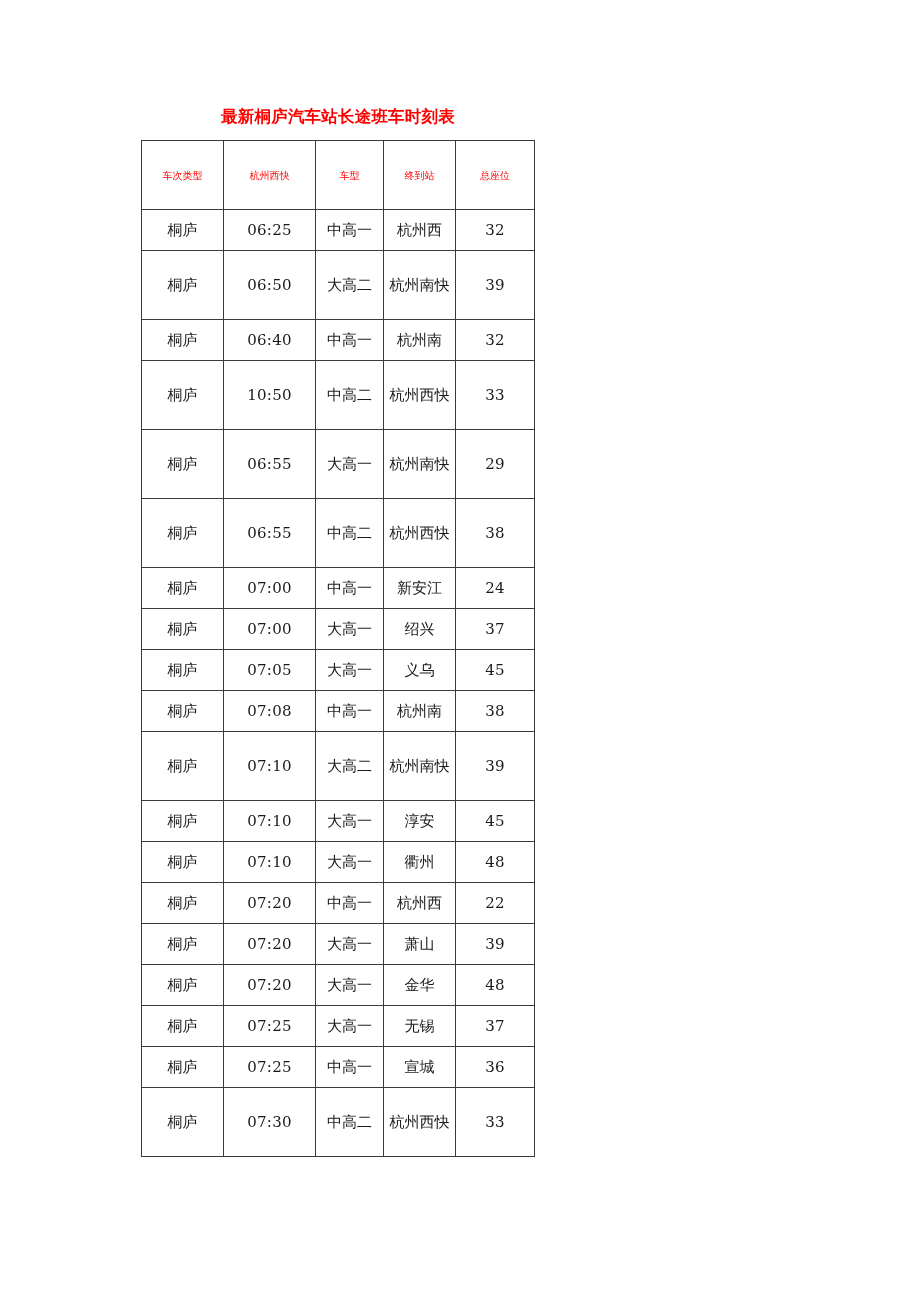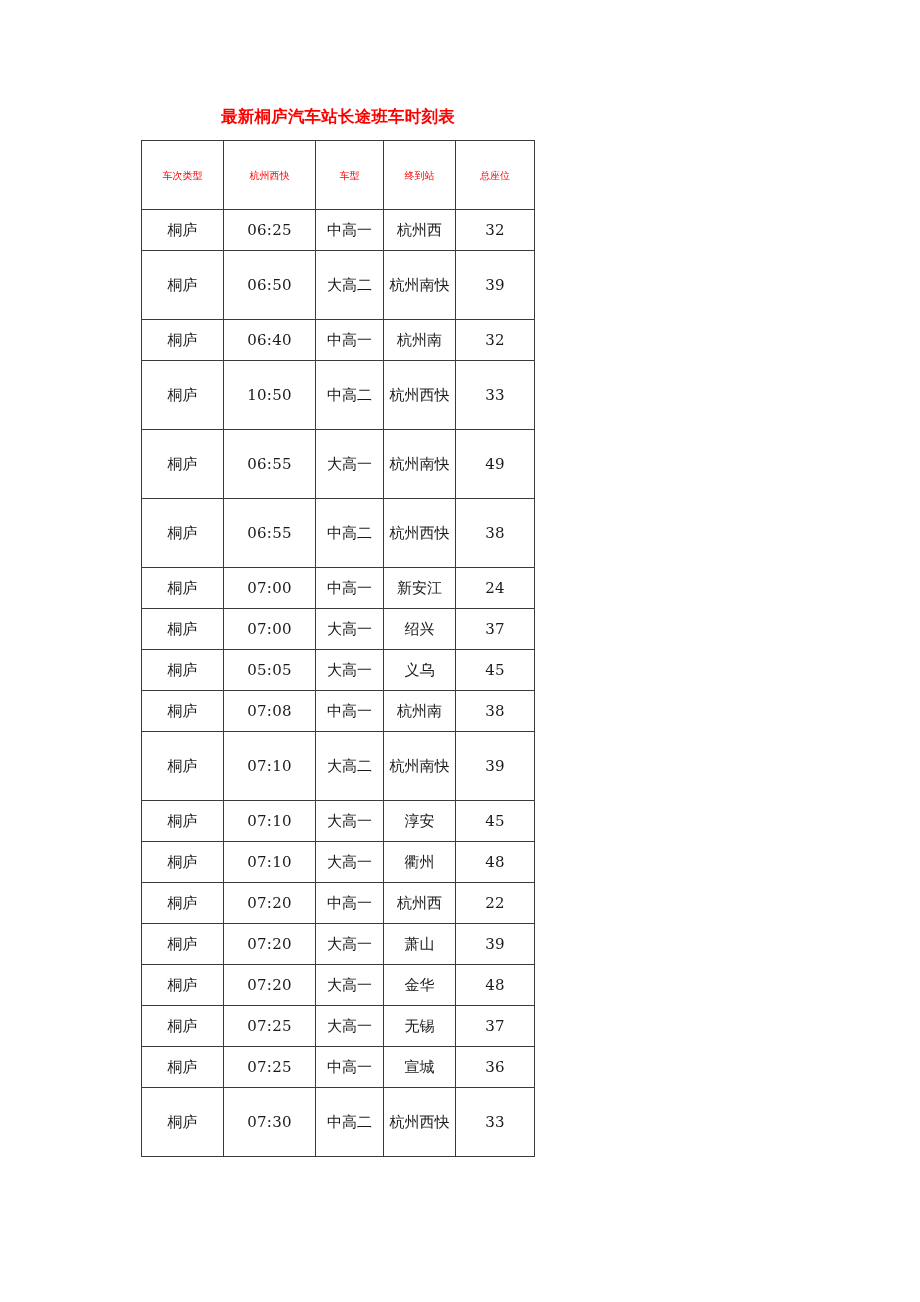--- a/index.html
+++ b/index.html
@@ -145,21 +145,21 @@
           <td class="cell-time">10:50</td>
           <td class="cell-bus">中高二</td>
           <td class="cell-dest">杭州西快</td>
           <td class="cell-seats">33</td>
         </tr>
         <tr class="tall">
           <td class="cell-type">桐庐</td>
           <td class="cell-time">06:55</td>
           <td class="cell-bus">大高一</td>
           <td class="cell-dest">杭州南快</td>
-          <td class="cell-seats">49</td>
+          <td class="cell-seats">29</td>
         </tr>
         <tr class="tall">
           <td class="cell-type">桐庐</td>
           <td class="cell-time">06:55</td>
           <td class="cell-bus">中高二</td>
           <td class="cell-dest">杭州西快</td>
           <td class="cell-seats">38</td>
         </tr>
         <tr>
           <td class="cell-type">桐庐</td>
@@ -170,21 +170,21 @@
         </tr>
         <tr>
           <td class="cell-type">桐庐</td>
           <td class="cell-time">07:00</td>
           <td class="cell-bus">大高一</td>
           <td class="cell-dest">绍兴</td>
           <td class="cell-seats">37</td>
         </tr>
         <tr>
           <td class="cell-type">桐庐</td>
-          <td class="cell-time">05:05</td>
+          <td class="cell-time">07:05</td>
           <td class="cell-bus">大高一</td>
           <td class="cell-dest">义乌</td>
           <td class="cell-seats">45</td>
         </tr>
         <tr>
           <td class="cell-type">桐庐</td>
           <td class="cell-time">07:08</td>
           <td class="cell-bus">中高一</td>
           <td class="cell-dest">杭州南</td>
           <td class="cell-seats">38</td>

